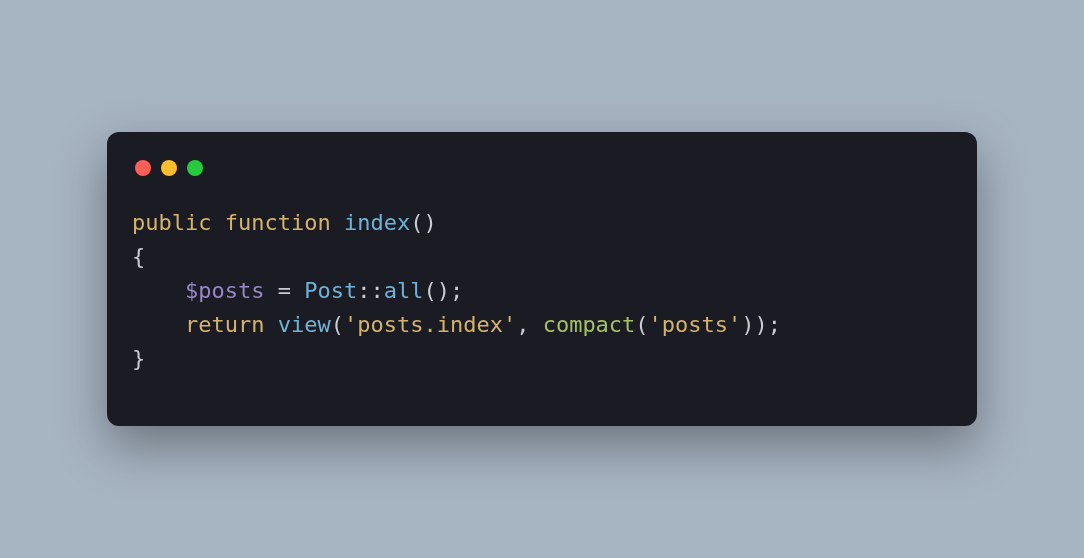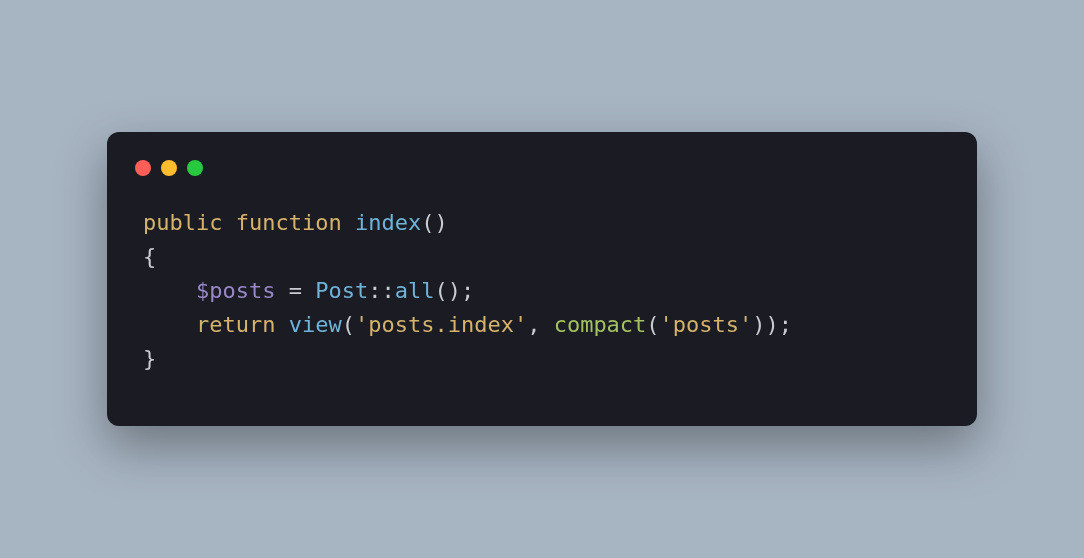--- a/index.html
+++ b/index.html
@@ -32,21 +32,21 @@
       width: 16px;
       height: 16px;
       border-radius: 50%;
     }
     .dot-red { background: #ff5f56; }
     .dot-yellow { background: #ffbd2e; }
     .dot-green { background: #27c93f; }
     .code-content {
       font-size: 22px;
       line-height: 1.55;
-      padding: 0 36px;
+      padding: 0 25px;
       color: #d4d4d4;
       white-space: pre;
     }
     .tok-keyword { color: #d6b36a; }
     .tok-func { color: #6fb4d8; }
     .tok-punct { color: #c8ccd1; }
     .tok-var { color: #9a87c9; }
     .tok-op { color: #c8ccd1; }
     .tok-class { color: #6fb4d8; }
     .tok-classop { color: #c8ccd1; }

